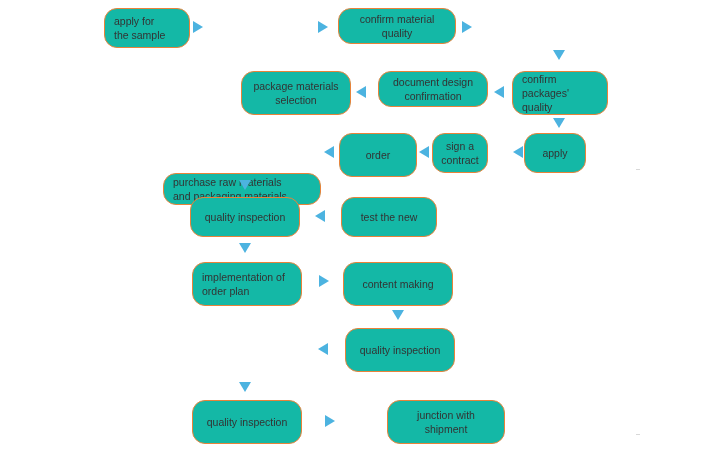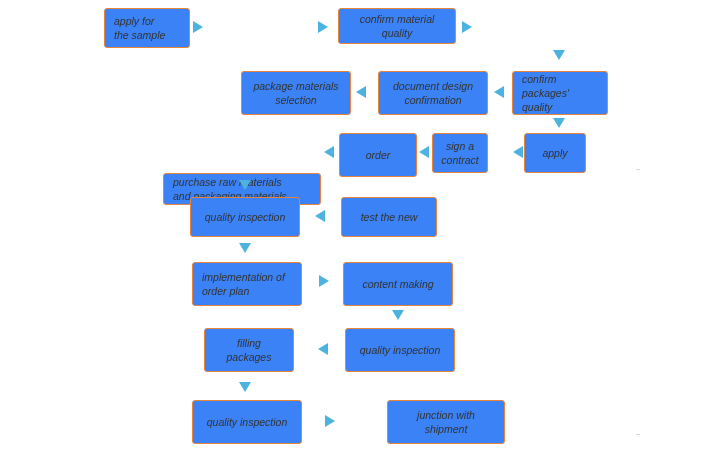--- a/index.html
+++ b/index.html
@@ -15,30 +15,29 @@
   }
   #canvas {
     position: relative;
     width: 720px;
     height: 450px;
   }
   .node {
     position: absolute;
     box-sizing: border-box;
     border: 1.4px solid #e8833a;
-    border-radius: 3px;
-    background: #3b82f6;
+    border-radius: 13px;
+    background: #14b8a6;
     color: #333333;
     font-size: 10.5px;
     line-height: 1.35;
     display: flex;
     align-items: center;
     padding: 4px 9px;
     white-space: pre-line;
-    font-style: italic;
   }
   .node.center {
     justify-content: center;
     text-align: center;
   }
   .arrow {
     position: absolute;
     width: 0;
     height: 0;
   }
@@ -64,35 +63,34 @@
 </style>
 </head>
 <body>
 
 <div id="canvas">
     <div class="node" style="left: 104px; top: 8px; width: 86px; height: 40px; border-color: rgb(232, 131, 58); color: rgb(51, 51, 51);">apply for
 the sample</div>
     <div class="node center" style="left: 338px; top: 8px; width: 118px; height: 36px; border-color: rgb(232, 131, 58); color: rgb(51, 51, 51);">confirm material quality</div>
     <div class="node center" style="left: 241px; top: 71px; width: 110px; height: 44px; border-color: rgb(232, 131, 58); color: rgb(51, 51, 51);">package materials
 selection</div>
-    <div class="node center" style="left: 378px; top: 71px; width: 110px; height: 44px; border-color: rgb(232, 131, 58); color: rgb(51, 51, 51);">document design
+    <div class="node center" style="left: 378px; top: 71px; width: 110px; height: 36px; border-color: rgb(232, 131, 58); color: rgb(51, 51, 51);">document design
 confirmation</div>
     <div class="node" style="left: 512px; top: 71px; width: 96px; height: 44px; border-color: rgb(232, 131, 58); color: rgb(51, 51, 51);">confirm packages'
 quality</div>
     <div class="node" style="left: 163px; top: 133px; width: 158px; height: 32px; border-color: rgb(232, 131, 58); color: rgb(51, 51, 51); margin-top: 40px;">purchase raw materials
 and packaging materials</div>
     <div class="node center" style="left: 339px; top: 133px; width: 78px; height: 44px; border-color: rgb(232, 131, 58); color: rgb(51, 51, 51);">order</div>
     <div class="node center" style="left: 432px; top: 133px; width: 56px; height: 40px; border-color: rgb(232, 131, 58); color: rgb(51, 51, 51);">sign a contract</div>
     <div class="node center" style="left: 524px; top: 133px; width: 62px; height: 40px; border-color: rgb(232, 131, 58); color: rgb(51, 51, 51);">apply</div>
     <div class="node center" style="left: 190px; top: 197px; width: 110px; height: 40px; border-color: rgb(232, 131, 58); color: rgb(51, 51, 51);">quality inspection</div>
     <div class="node center" style="left: 341px; top: 197px; width: 96px; height: 40px; border-color: rgb(232, 131, 58); color: rgb(51, 51, 51);">test the new</div>
     <div class="node" style="left: 192px; top: 262px; width: 110px; height: 44px; border-color: rgb(232, 131, 58); color: rgb(51, 51, 51);">implementation of
 order plan</div>
     <div class="node center" style="left: 343px; top: 262px; width: 110px; height: 44px; border-color: rgb(232, 131, 58); color: rgb(51, 51, 51);">content making</div>
-    <div class="node center" style="left: 204px; top: 328px; width: 90px; height: 44px; border-color: rgb(232, 131, 58); color: rgb(51, 51, 51);">filling packages</div>
     <div class="node center" style="left: 345px; top: 328px; width: 110px; height: 44px; border-color: rgb(232, 131, 58); color: rgb(51, 51, 51);">quality inspection</div>
     <div class="node center" style="left: 192px; top: 400px; width: 110px; height: 44px; border-color: rgb(232, 131, 58); color: rgb(51, 51, 51);">quality inspection</div>
     <div class="node center" style="left: 348px; top: 400px; width: 118px; height: 44px; border-color: rgb(232, 131, 58); color: rgb(51, 51, 51); margin-left: 39px;">junction with shipment</div>
     <div class="arrow right" style="left: 193px; top: 21px; border-left-color: rgb(76, 179, 224);"></div>
     <div class="arrow right" style="left: 318px; top: 21px; border-left-color: rgb(76, 179, 224);"></div>
     <div class="arrow right" style="left: 462px; top: 21px; border-left-color: rgb(76, 179, 224);"></div>
     <div class="arrow down" style="left: 553px; top: 50px; border-top-color: rgb(76, 179, 224);"></div>
     <div class="arrow left" style="left: 356px; top: 86px; border-right-color: rgb(76, 179, 224);"></div>
     <div class="arrow left" style="left: 494px; top: 86px; border-right-color: rgb(76, 179, 224);"></div>
     <div class="arrow down" style="left: 553px; top: 118px; border-top-color: rgb(76, 179, 224);"></div>

